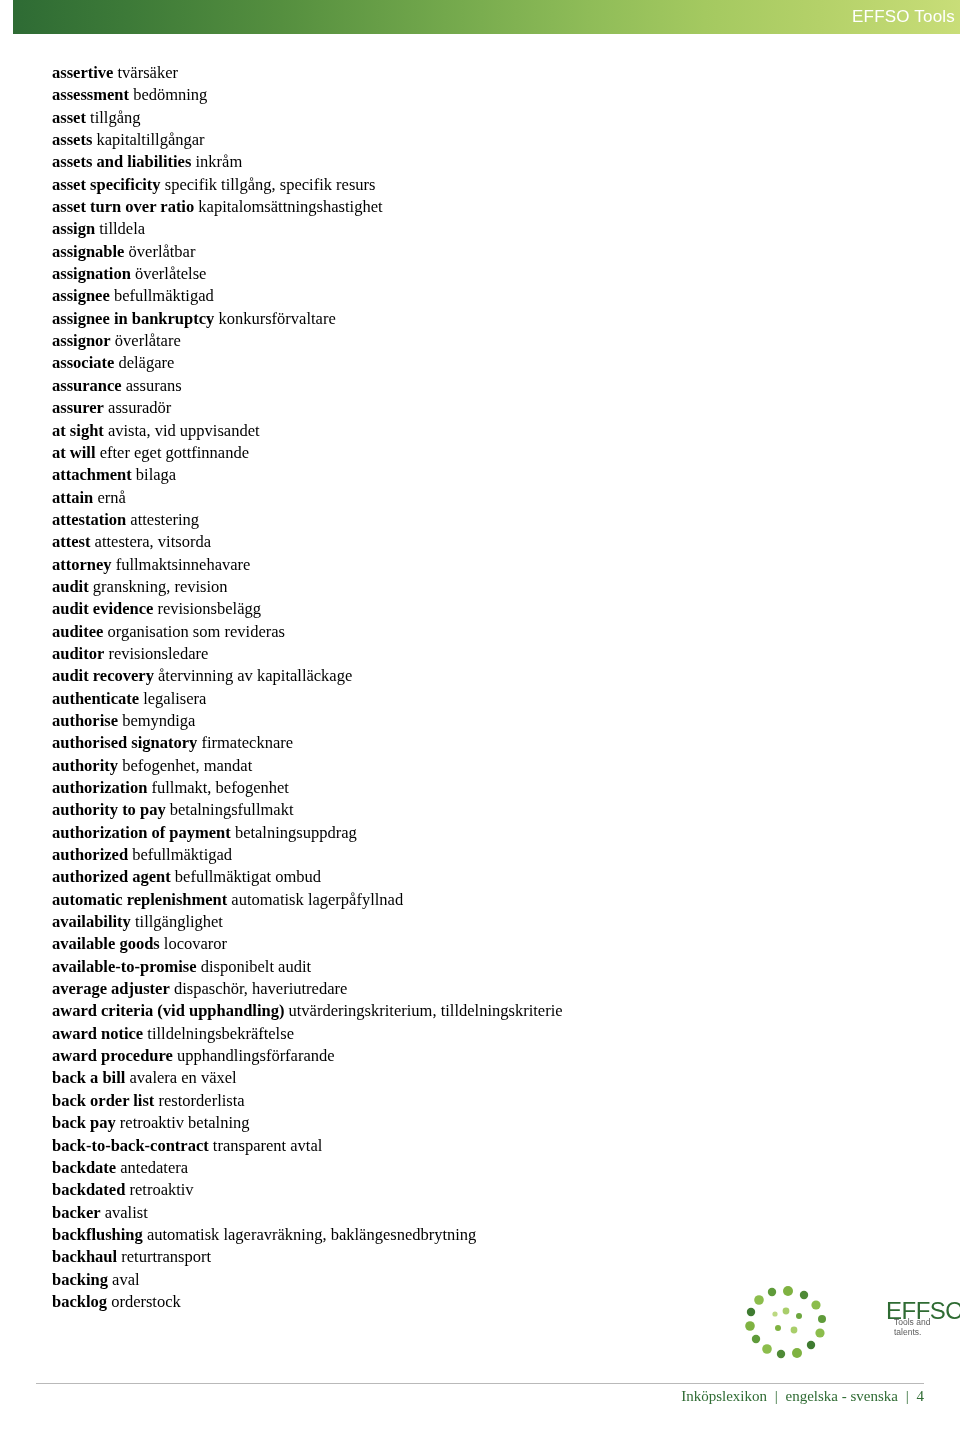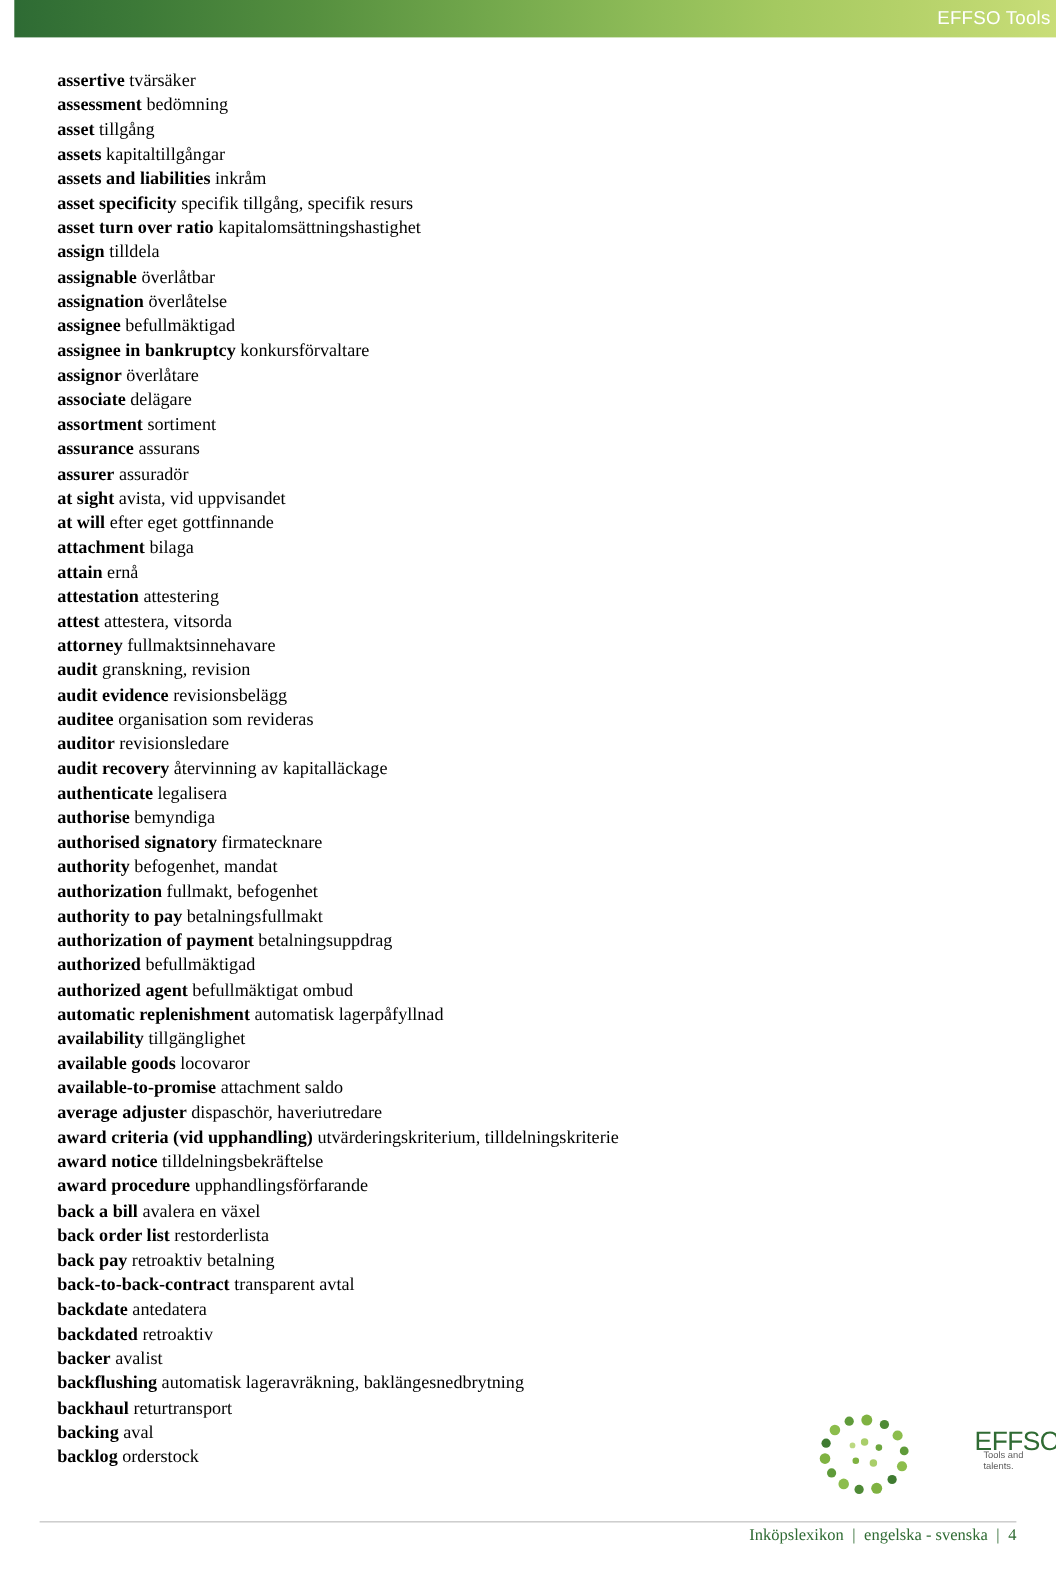--- a/index.html
+++ b/index.html
@@ -156,21 +156,20 @@
     <div class="entry"><span class="term">assets and liabilities</span> <span class="def">inkråm</span></div>
     <div class="entry"><span class="term">asset specificity</span> <span class="def">specifik tillgång, specifik resurs</span></div>
     <div class="entry"><span class="term">asset turn over ratio</span> <span class="def">kapitalomsättningshastighet</span></div>
     <div class="entry"><span class="term">assign</span> <span class="def">tilldela</span></div>
     <div class="entry"><span class="term">assignable</span> <span class="def">överlåtbar</span></div>
     <div class="entry"><span class="term">assignation</span> <span class="def">överlåtelse</span></div>
     <div class="entry"><span class="term">assignee</span> <span class="def">befullmäktigad</span></div>
     <div class="entry"><span class="term">assignee in bankruptcy</span> <span class="def">konkursförvaltare</span></div>
     <div class="entry"><span class="term">assignor</span> <span class="def">överlåtare</span></div>
     <div class="entry"><span class="term">associate</span> <span class="def">delägare</span></div>
-    <div class="entry"><span class="term">assortment</span> <span class="def">sortiment</span></div>
     <div class="entry"><span class="term">assurance</span> <span class="def">assurans</span></div>
     <div class="entry"><span class="term">assurer</span> <span class="def">assuradör</span></div>
     <div class="entry"><span class="term">at sight</span> <span class="def">avista, vid uppvisandet</span></div>
     <div class="entry"><span class="term">at will</span> <span class="def">efter eget gottfinnande</span></div>
     <div class="entry"><span class="term">attachment</span> <span class="def">bilaga</span></div>
     <div class="entry"><span class="term">attain</span> <span class="def">ernå</span></div>
     <div class="entry"><span class="term">attestation</span> <span class="def">attestering</span></div>
     <div class="entry"><span class="term">attest</span> <span class="def">attestera, vitsorda</span></div>
     <div class="entry"><span class="term">attorney</span> <span class="def">fullmaktsinnehavare</span></div>
     <div class="entry"><span class="term">audit</span> <span class="def">granskning, revision</span></div>
@@ -183,21 +182,21 @@
     <div class="entry"><span class="term">authorised signatory</span> <span class="def">firmatecknare</span></div>
     <div class="entry"><span class="term">authority</span> <span class="def">befogenhet, mandat</span></div>
     <div class="entry"><span class="term">authorization</span> <span class="def">fullmakt, befogenhet</span></div>
     <div class="entry"><span class="term">authority to pay</span> <span class="def">betalningsfullmakt</span></div>
     <div class="entry"><span class="term">authorization of payment</span> <span class="def">betalningsuppdrag</span></div>
     <div class="entry"><span class="term">authorized</span> <span class="def">befullmäktigad</span></div>
     <div class="entry"><span class="term">authorized agent</span> <span class="def">befullmäktigat ombud</span></div>
     <div class="entry"><span class="term">automatic replenishment</span> <span class="def">automatisk lagerpåfyllnad</span></div>
     <div class="entry"><span class="term">availability</span> <span class="def">tillgänglighet</span></div>
     <div class="entry"><span class="term">available goods</span> <span class="def">locovaror</span></div>
-    <div class="entry"><span class="term">available-to-promise</span> <span class="def">attachment saldo</span></div>
+    <div class="entry"><span class="term">available-to-promise</span> <span class="def">disponibelt audit</span></div>
     <div class="entry"><span class="term">average adjuster</span> <span class="def">dispaschör, haveriutredare</span></div>
     <div class="entry"><span class="term">award criteria (vid upphandling)</span> <span class="def">utvärderingskriterium, tilldelningskriterie</span></div>
     <div class="entry"><span class="term">award notice</span> <span class="def">tilldelningsbekräftelse</span></div>
     <div class="entry"><span class="term">award procedure</span> <span class="def">upphandlingsförfarande</span></div>
     <div class="entry"><span class="term">back a bill</span> <span class="def">avalera en växel</span></div>
     <div class="entry"><span class="term">back order list</span> <span class="def">restorderlista</span></div>
     <div class="entry"><span class="term">back pay</span> <span class="def">retroaktiv betalning</span></div>
     <div class="entry"><span class="term">back-to-back-contract</span> <span class="def">transparent avtal</span></div>
     <div class="entry"><span class="term">backdate</span> <span class="def">antedatera</span></div>
     <div class="entry"><span class="term">backdated</span> <span class="def">retroaktiv</span></div>

